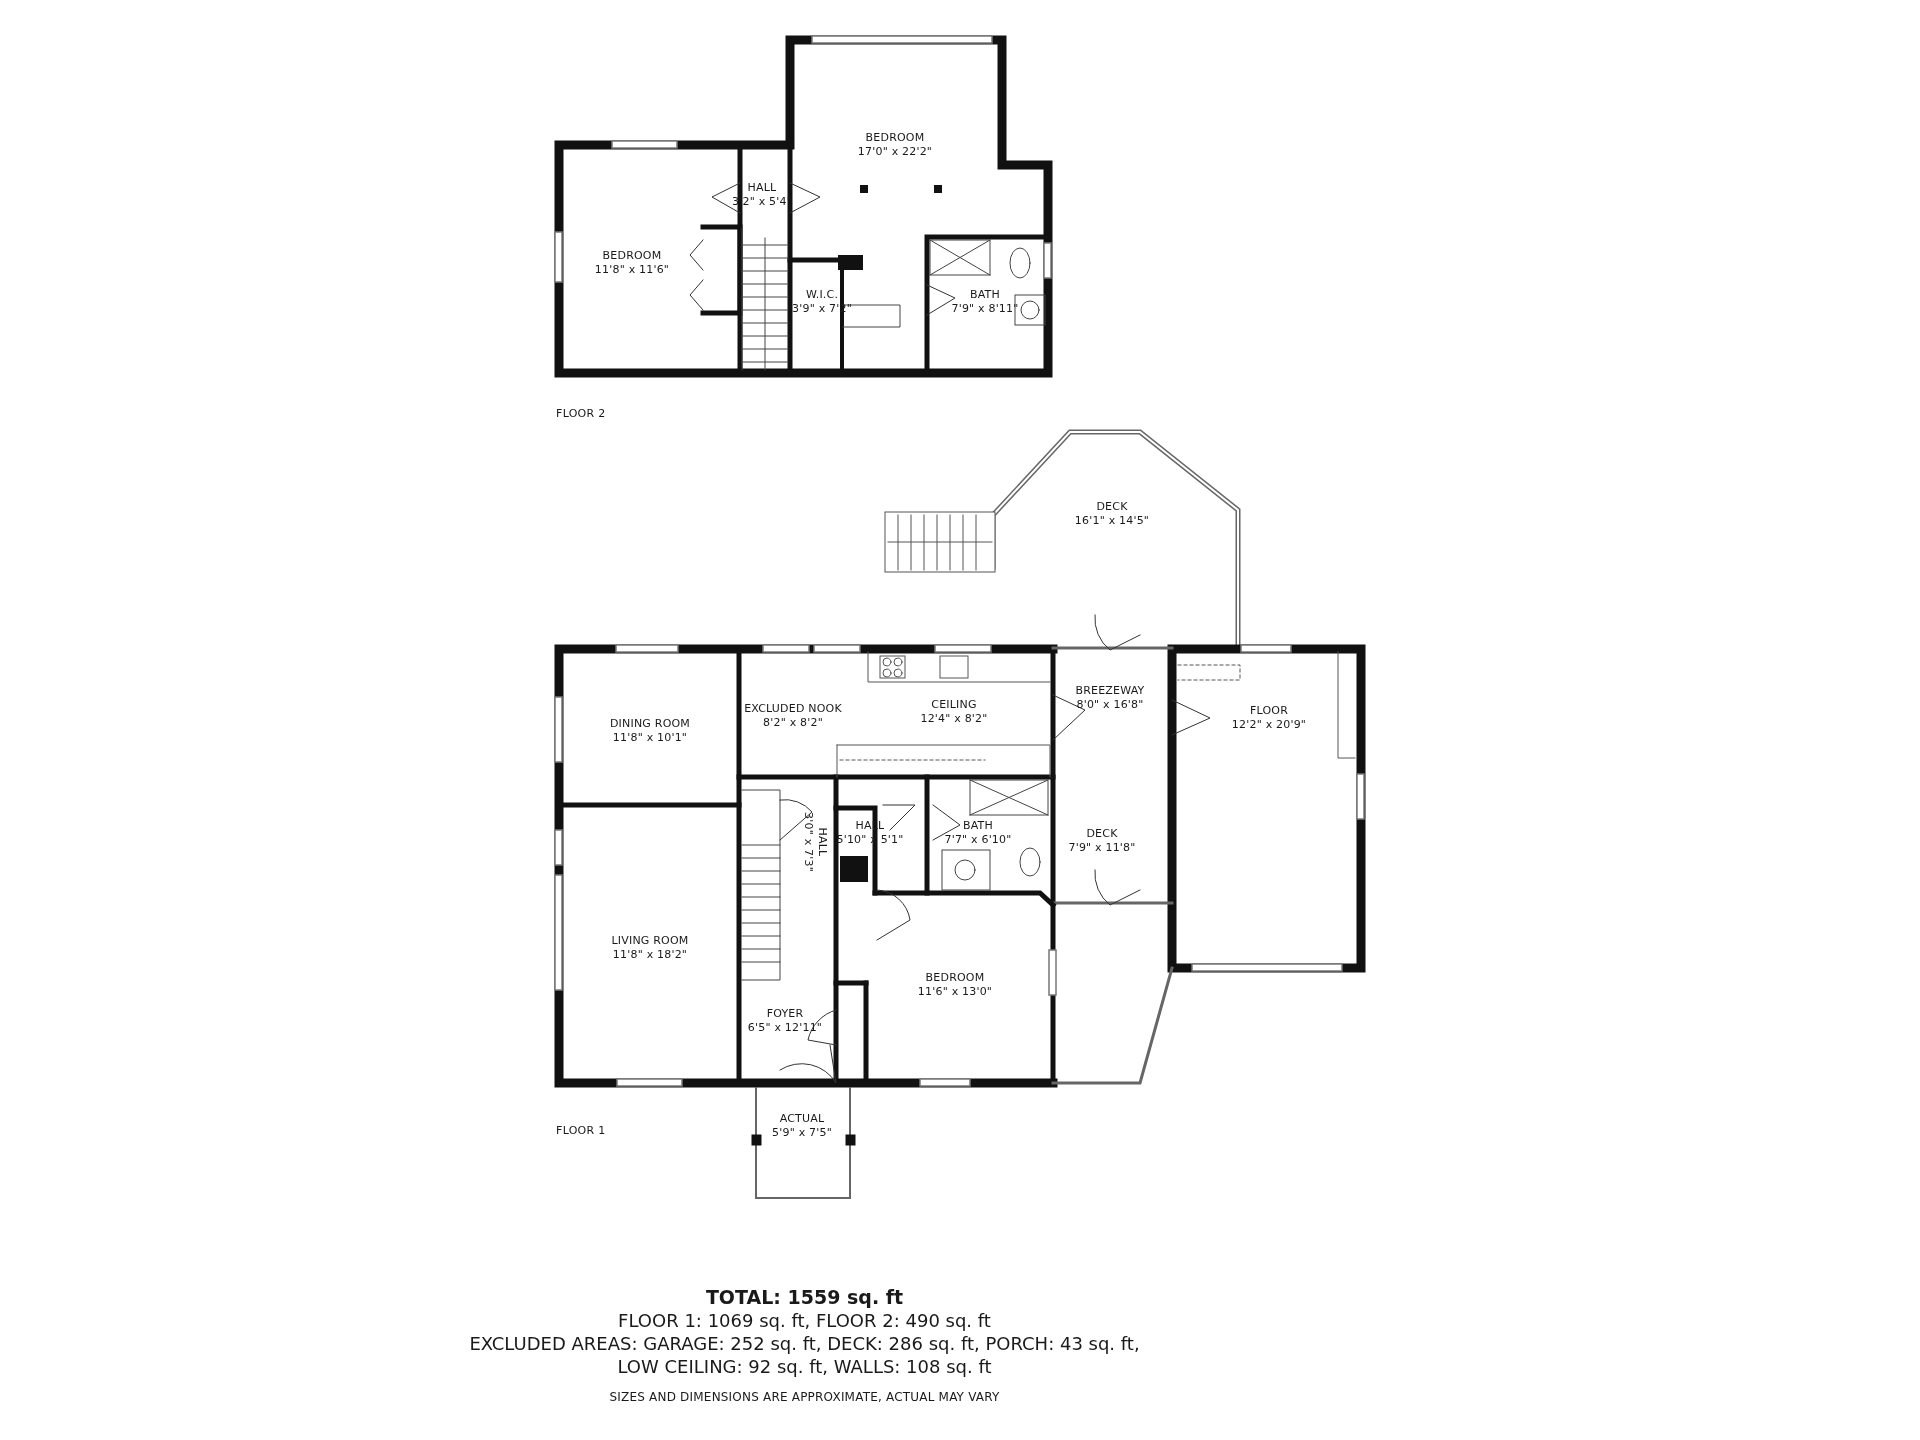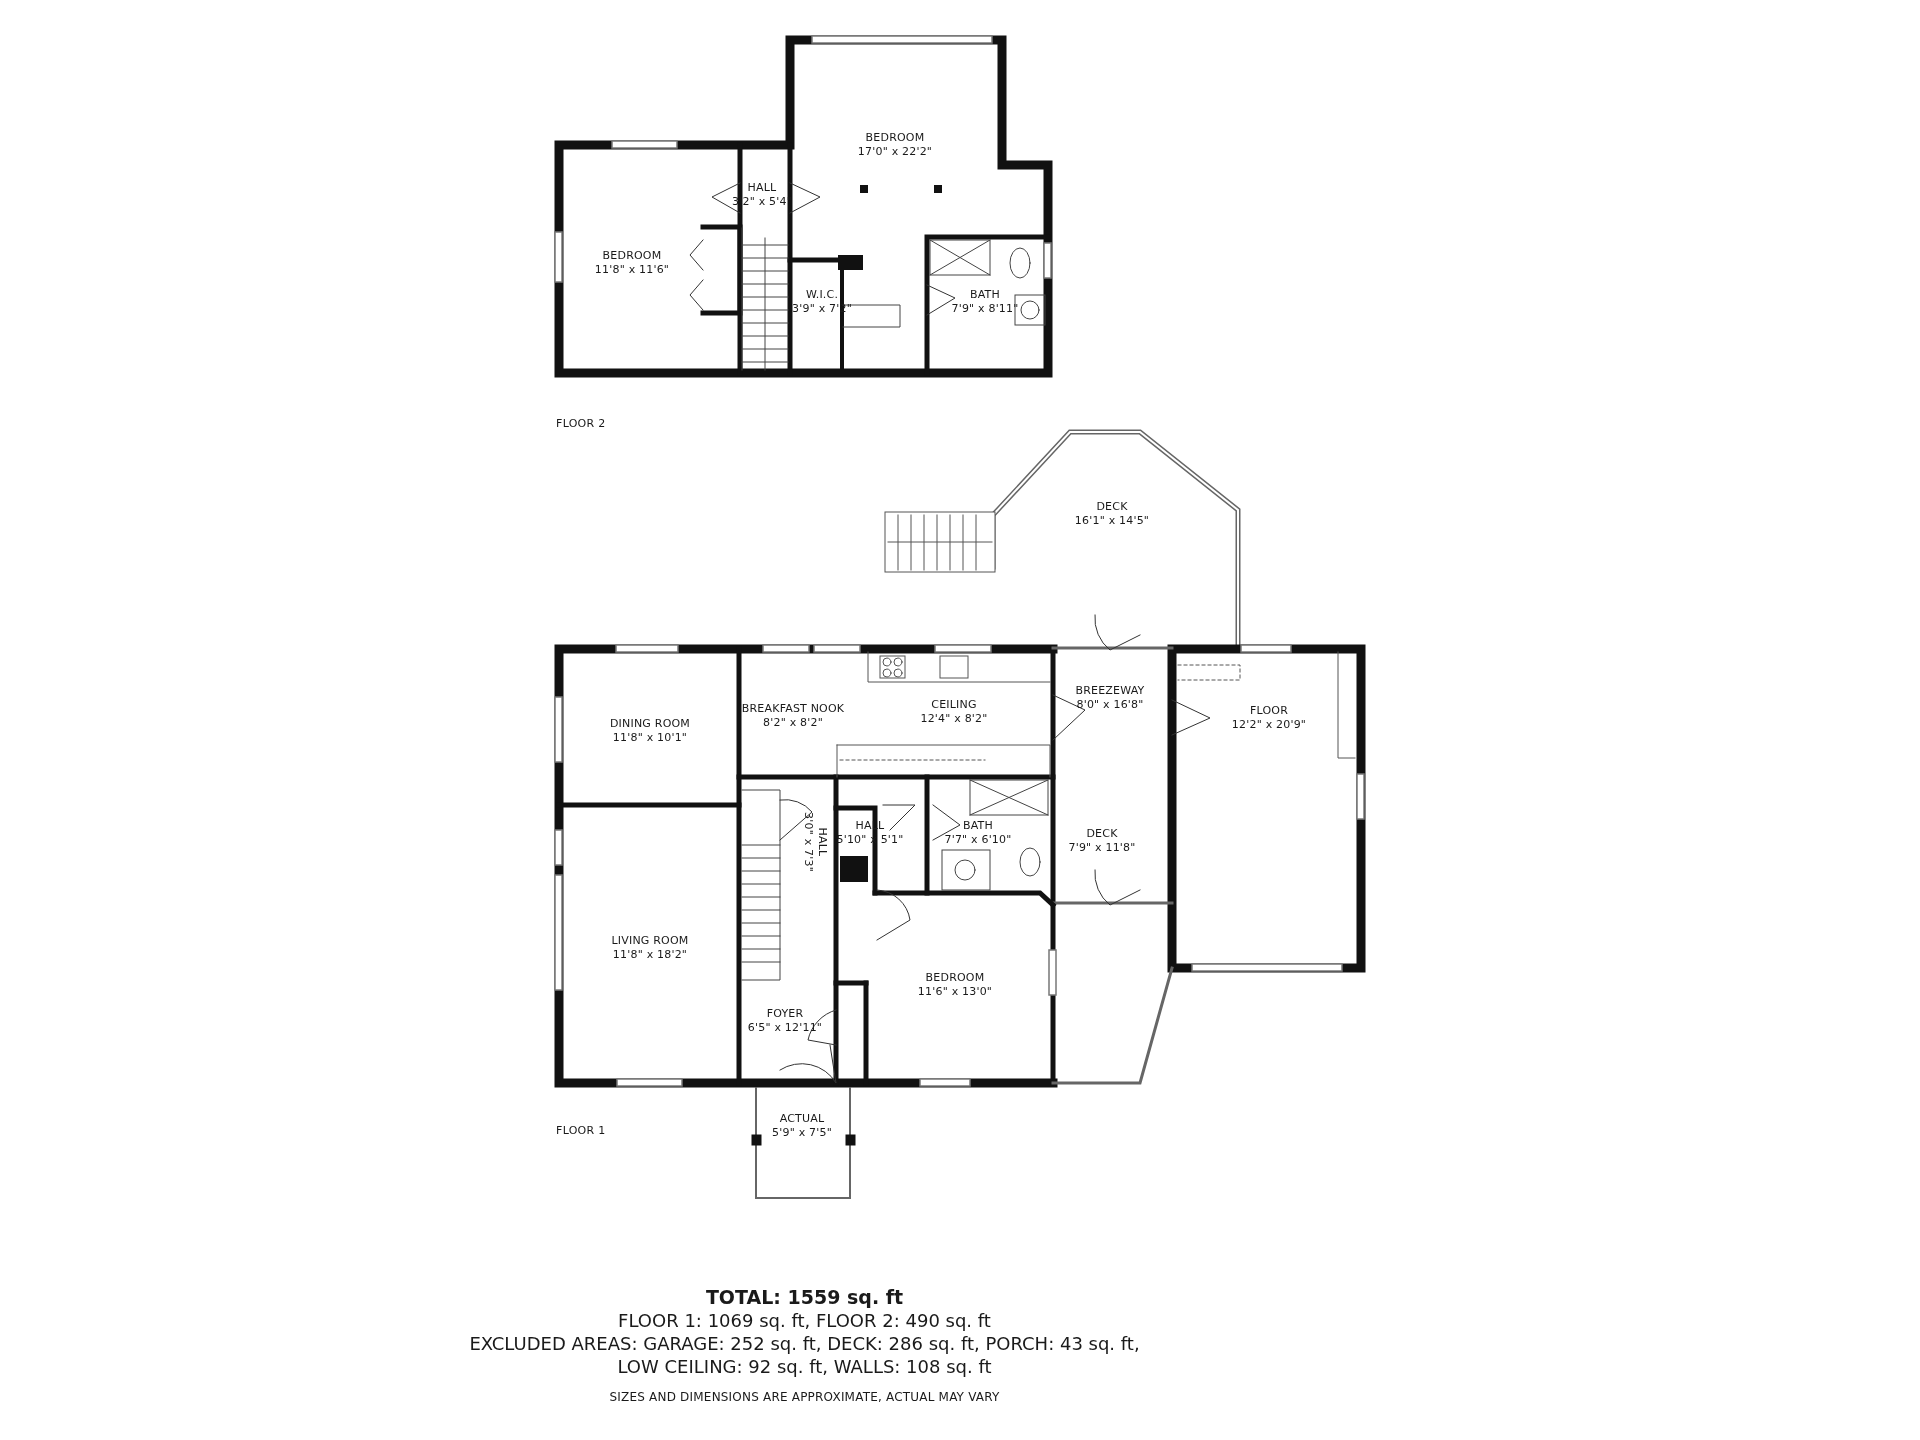--- a/index.html
+++ b/index.html
@@ -171,28 +171,28 @@
   <span class="n">17'0" x 22'2"</span>
 </div>
 <div class="lbl" style="left:822px;top:302px;">
   <span class="n">W.I.C.</span>
   <span class="n">3'9" x 7'2"</span>
 </div>
 <div class="lbl" style="left:985px;top:302px;">
   <span class="n">BATH</span>
   <span class="n">7'9" x 8'11"</span>
 </div>
-<div class="floor-lbl" style="left:556px;top:417px;">FLOOR 2</div>
+<div class="floor-lbl" style="left:556px;top:407px;">FLOOR 2</div>
 
 <div class="lbl" style="left:650px;top:731px;">
   <span class="n">DINING ROOM</span>
   <span class="n">11'8" x 10'1"</span>
 </div>
 <div class="lbl" style="left:793px;top:716px;">
-  <span class="n">BREAKFAST NOOK</span>
+  <span class="n">EXCLUDED NOOK</span>
   <span class="n">8'2" x 8'2"</span>
 </div>
 <div class="lbl" style="left:954px;top:712px;">
   <span class="n">CEILING</span>
   <span class="n">12'4" x 8'2"</span>
 </div>
 <div class="lbl" style="left:650px;top:948px;">
   <span class="n">LIVING ROOM</span>
   <span class="n">11'8" x 18'2"</span>
 </div>

